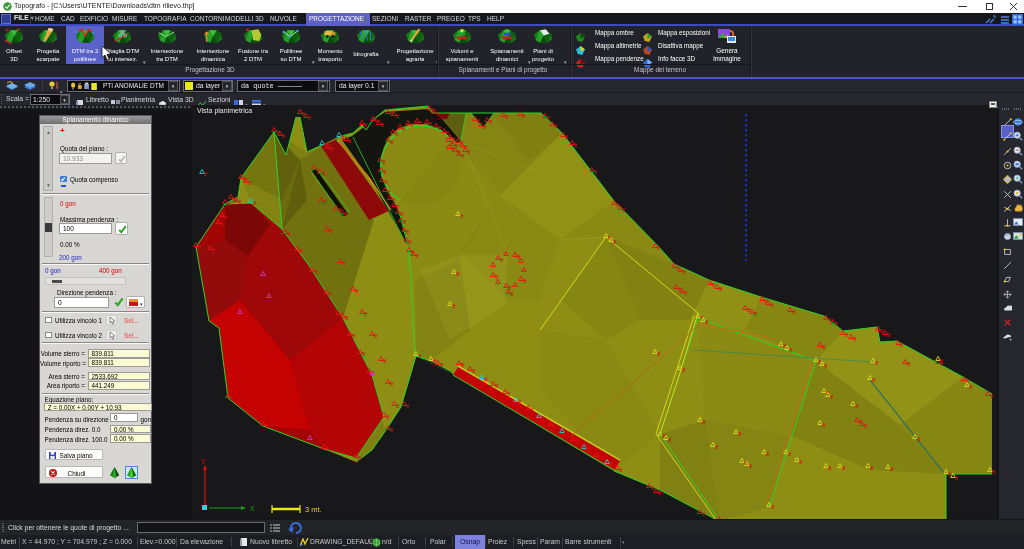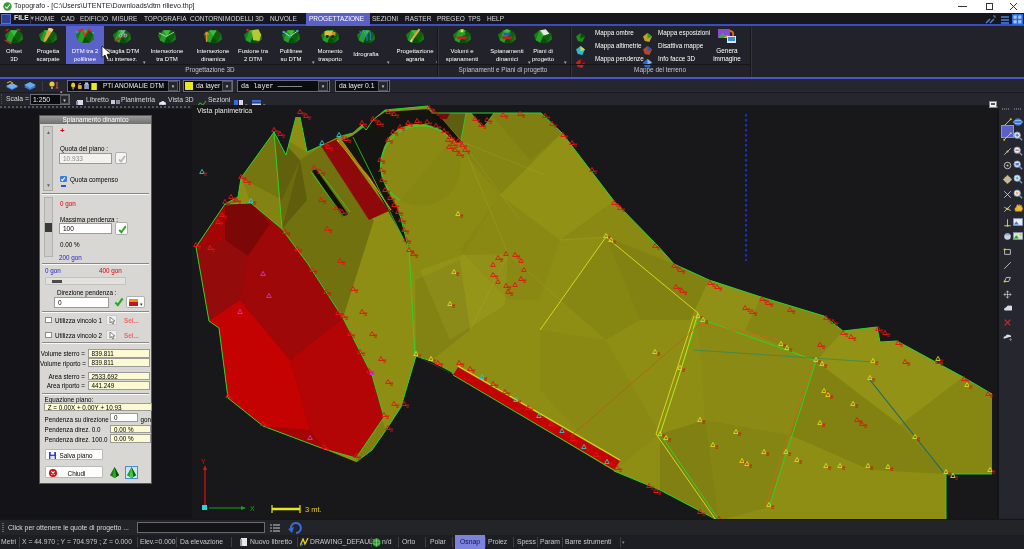--- a/index.html
+++ b/index.html
@@ -289,21 +289,21 @@
       <rect x="19" y="0.5" width="4" height="2" fill="#b8c4d8"></rect>
  <rect x="27" y="1" width="7" height="7" fill="#e8e820"></rect>
     </svg>
 <div class="abs tx" style="left:103px;top:3px;font-size:6.5px;color:#e8e8e8;">PTI ANOMALIE DTM</div>
 <div class="abs" style="left:168px;top:2px;width:10px;height:10px;background:#26272e;border:1px solid #555;color:#ccc;font-size:5px;text-align:center;line-height:9px;">▾</div>
 <div class="abs" style="left:183px;top:1px;width:50px;height:12px;background:#0c0c10;border:1px solid #6a6b74;"></div>
 <div class="abs" style="left:185px;top:3px;width:8px;height:8px;background:#e8e820;"></div>
 <div class="abs tx" style="left:196px;top:3px;font-size:6.8px;color:#e8e8e8;">da layer</div>
 <div class="abs" style="left:222px;top:2px;width:10px;height:10px;background:#26272e;border:1px solid #555;color:#ccc;font-size:5px;text-align:center;line-height:9px;">▾</div>
 <div class="abs" style="left:237px;top:1px;width:93px;height:12px;background:#0c0c10;border:1px solid #6a6b74;"></div>
-<div class="abs tx" style="left:241px;top:3px;font-size:6.8px;font-family:'Liberation Mono',monospace;color:#e8e8e8;">da layer ——————</div>
+<div class="abs tx" style="left:241px;top:3px;font-size:6.8px;font-family:'Liberation Mono',monospace;color:#e8e8e8;">da quote ——————</div>
 <div class="abs" style="left:318px;top:2px;width:10px;height:10px;background:#26272e;border:1px solid #555;color:#ccc;font-size:5px;text-align:center;line-height:9px;">▾</div>
 <div class="abs" style="left:335px;top:1px;width:55px;height:12px;background:#0c0c10;border:1px solid #6a6b74;"></div>
 <div class="abs tx" style="left:339px;top:3px;font-size:6.8px;color:#e8e8e8;">da layer 0.1</div>
 <div class="abs" style="left:378px;top:2px;width:10px;height:10px;background:#26272e;border:1px solid #555;color:#ccc;font-size:5px;text-align:center;line-height:9px;">▾</div>
 </div>
 <div class="abs" style="left:0;top:93px;width:1024px;height:12px;background:#26272e;">
 <div class="abs" style="left:1px;top:1px;width:1px;height:10px;border-left:1px dotted #4a4b55;"></div>
 <div class="abs tx" style="left:6px;top:2px;font-size:6.8px;color:#d8d8d8;">Scala =</div>
 <div class="abs" style="left:30px;top:1px;width:40px;height:11px;background:#0c0c10;border:1px solid #6a6b74;"></div>
 <div class="abs tx" style="left:33px;top:3px;font-size:6.8px;color:#e8e8e8;">1:250</div>

